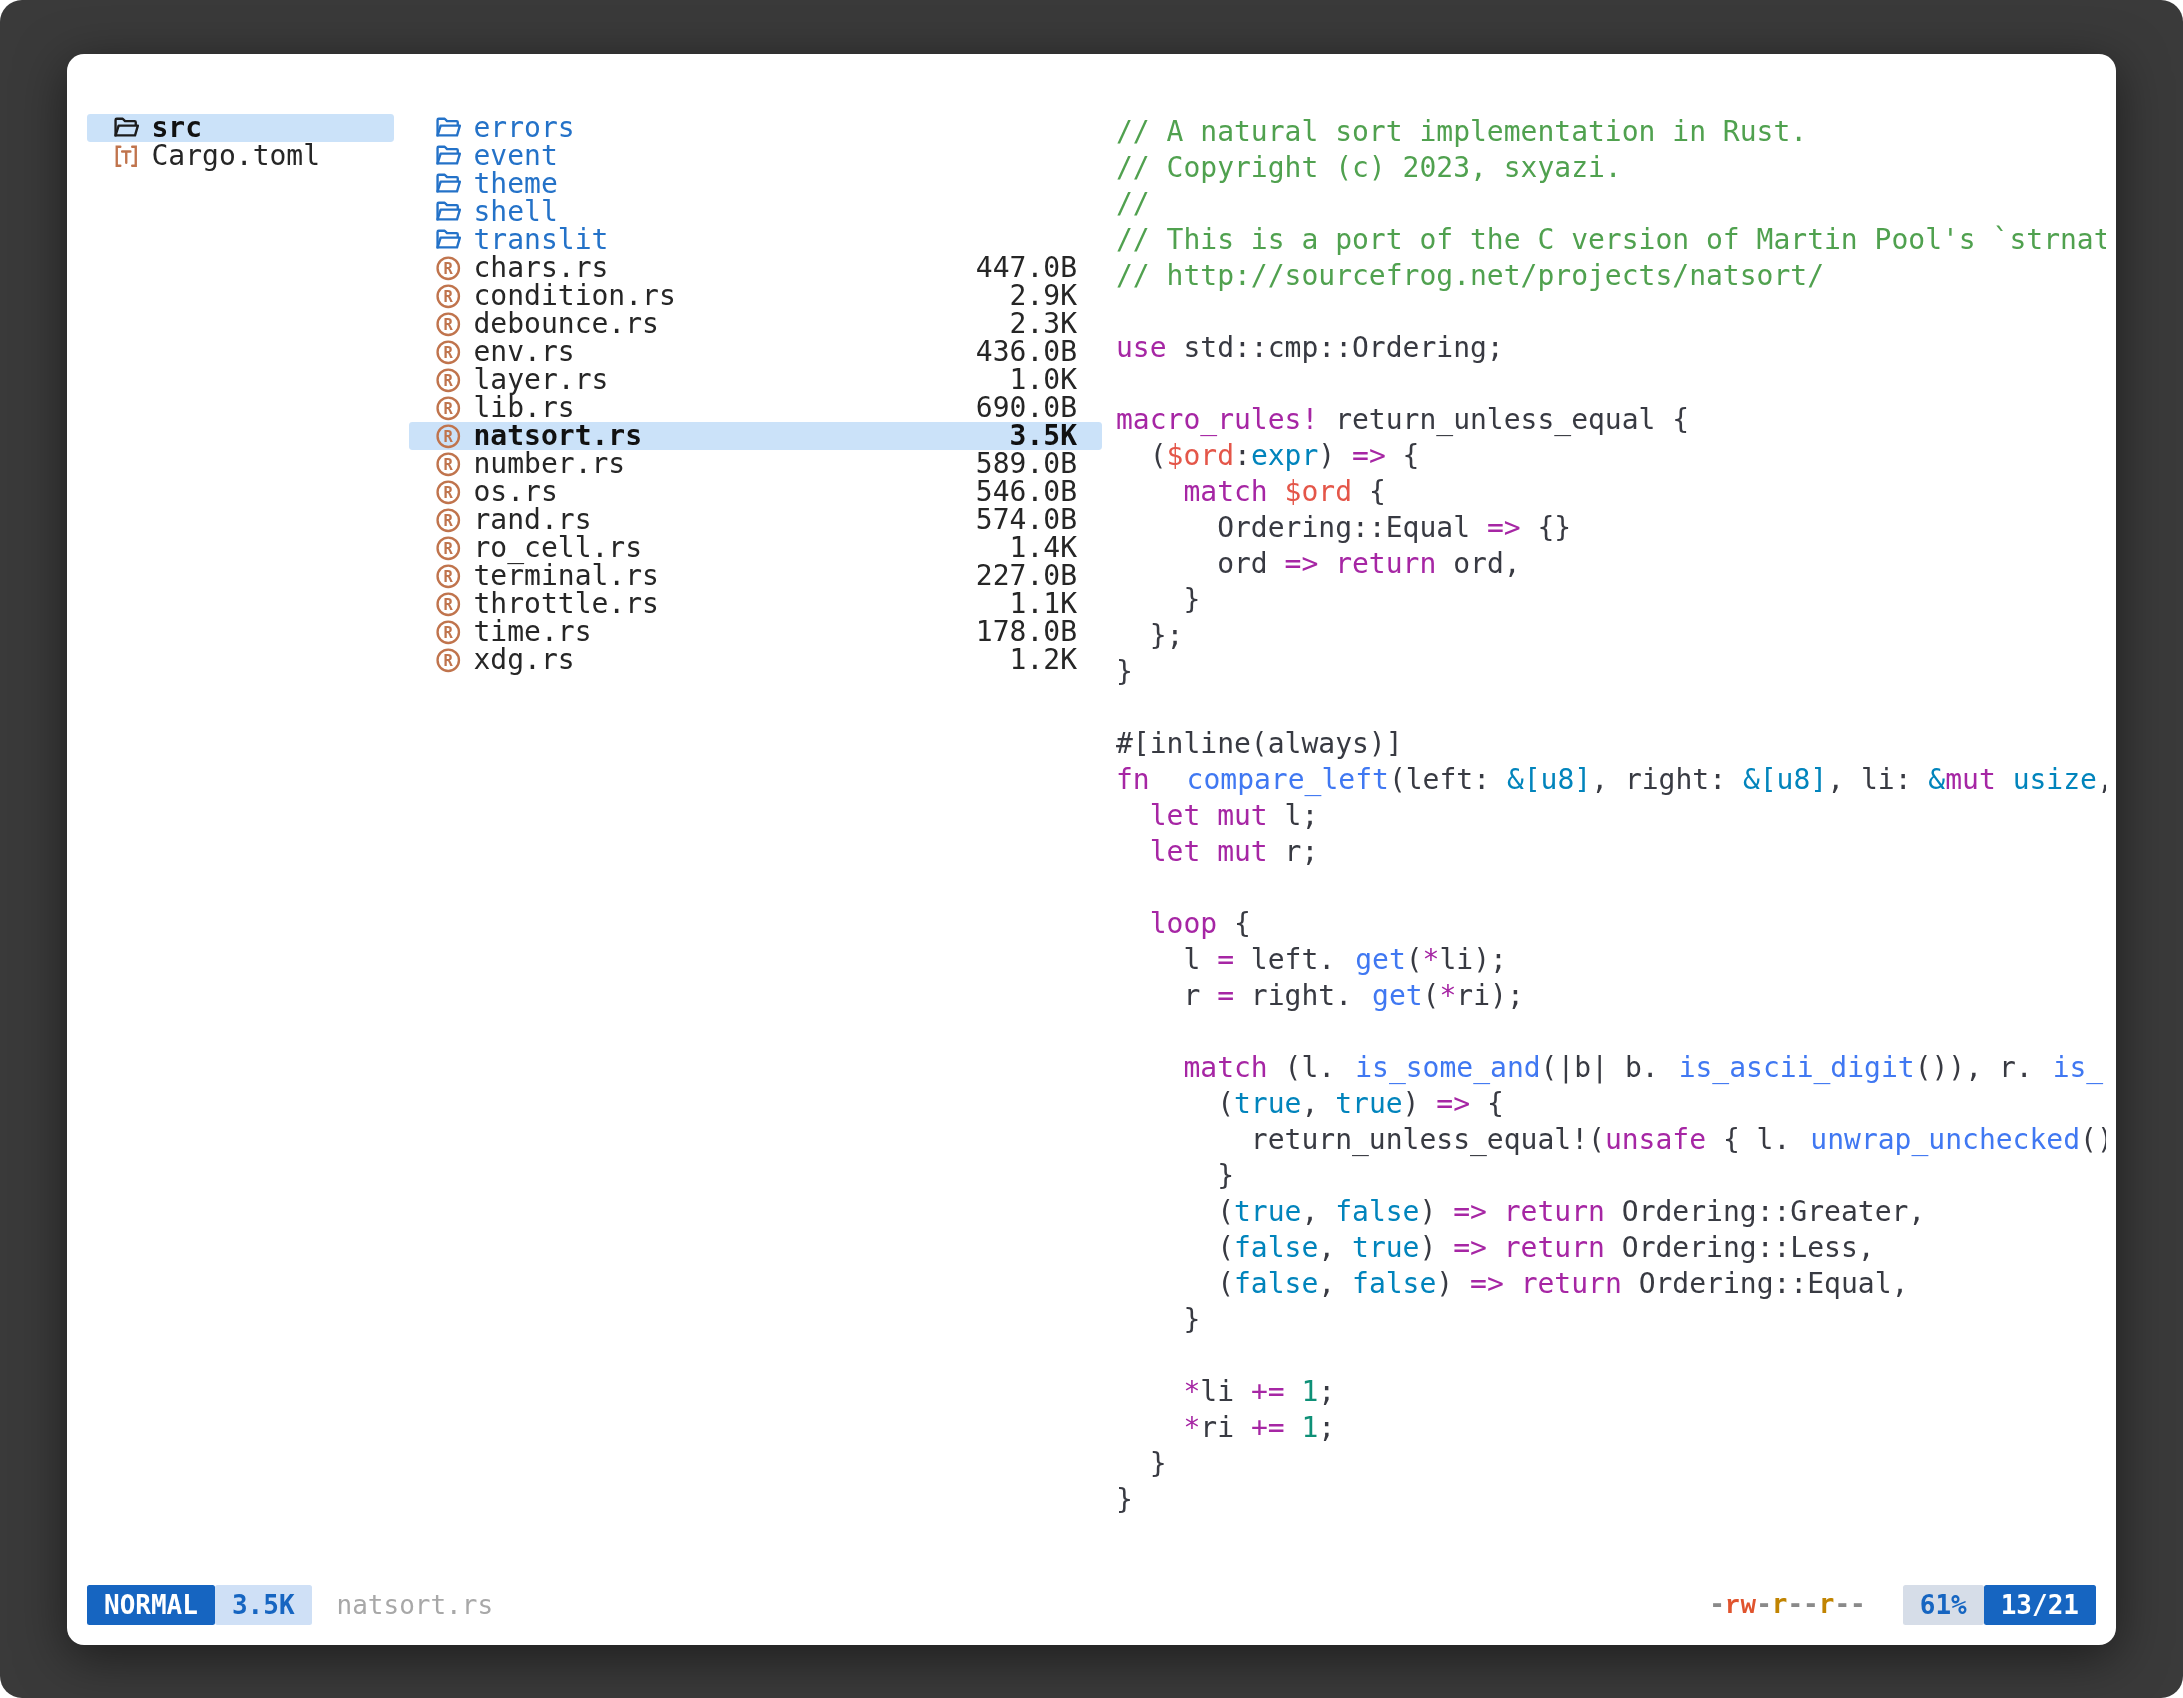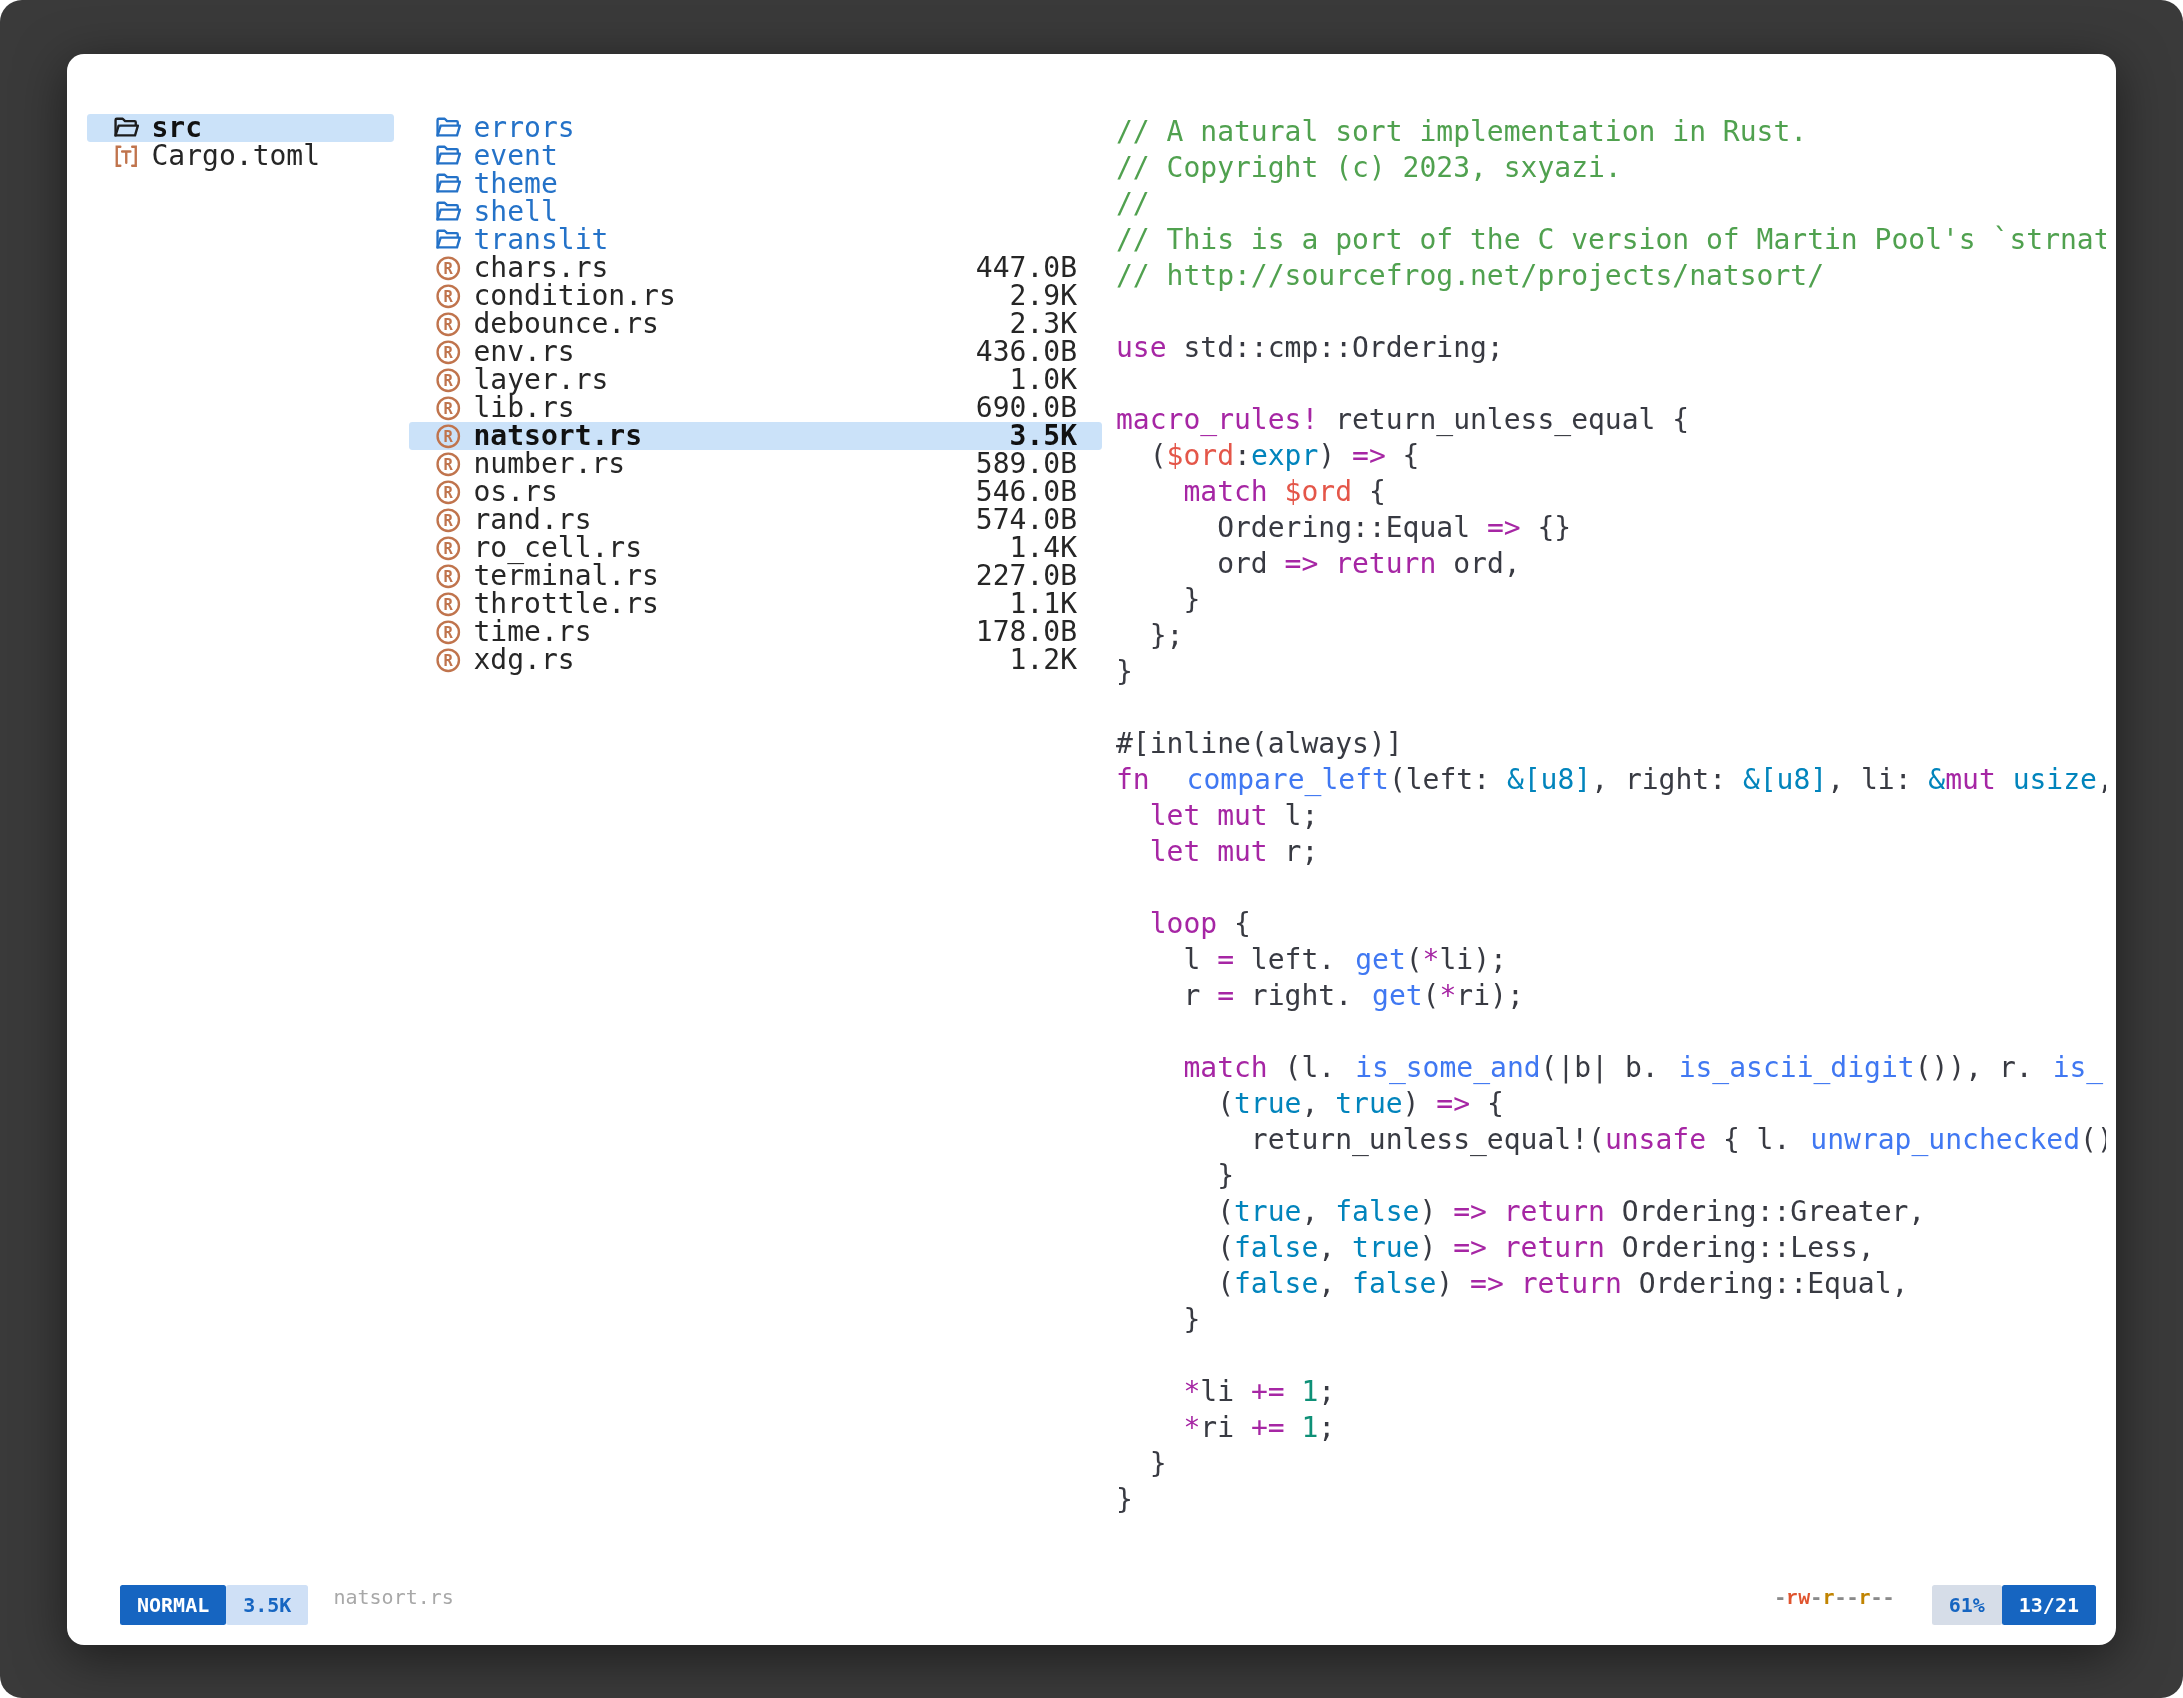--- a/index.html
+++ b/index.html
@@ -62,23 +62,22 @@
   .tk-c { color: var(--syn-comment, #50a14f); }
   .tk-k { color: var(--syn-keyword, #a626a4); }
   .tk-f { color: var(--syn-func, #4078f2); margin-left: 20px; }
   .tk-t { color: var(--syn-type, #0184bc); }
   .tk-v { color: var(--syn-var, #e45649); }
   .tk-n { color: var(--syn-num, #0e9077); }
   .tk-d { color: var(--syn-default, #383a42); }
   .statusbar {
     position: absolute; left: 20px; right: 20px; bottom: 20px;
     height: 40px;
-    display: flex; 
-    font-size: 20px;
-    margin-left: 33px;
+    display: flex; align-items: center;
+    font-size: 26px;
   }
   .seg {
     height: 40px; line-height: 40px;
     padding: 0 17px; border-radius: 2.5px;
     white-space: pre;
   }
   .seg.mode { background: var(--accent-blue, #1665c1); color: #ffffff; font-weight: bold; }
   .seg.size { background: var(--accent-blue-light, #cfe0f6); color: var(--accent-blue, #1665c1); font-weight: bold; }
   .fname { margin-left: 25px; color: var(--status-gray, #a8a8a8); white-space: pre; }
   .spacer { flex: 1; }

